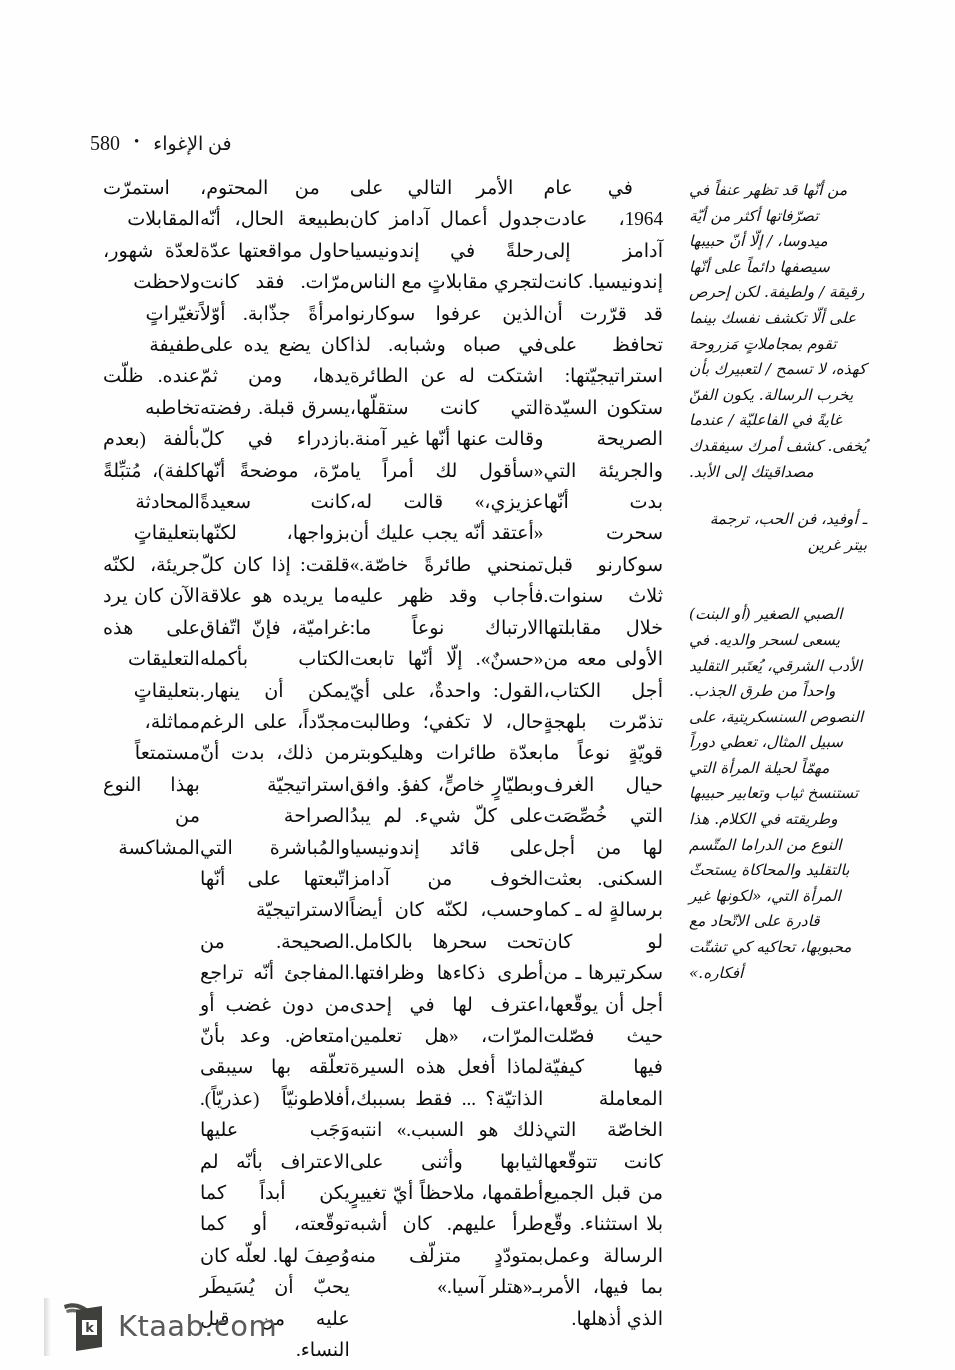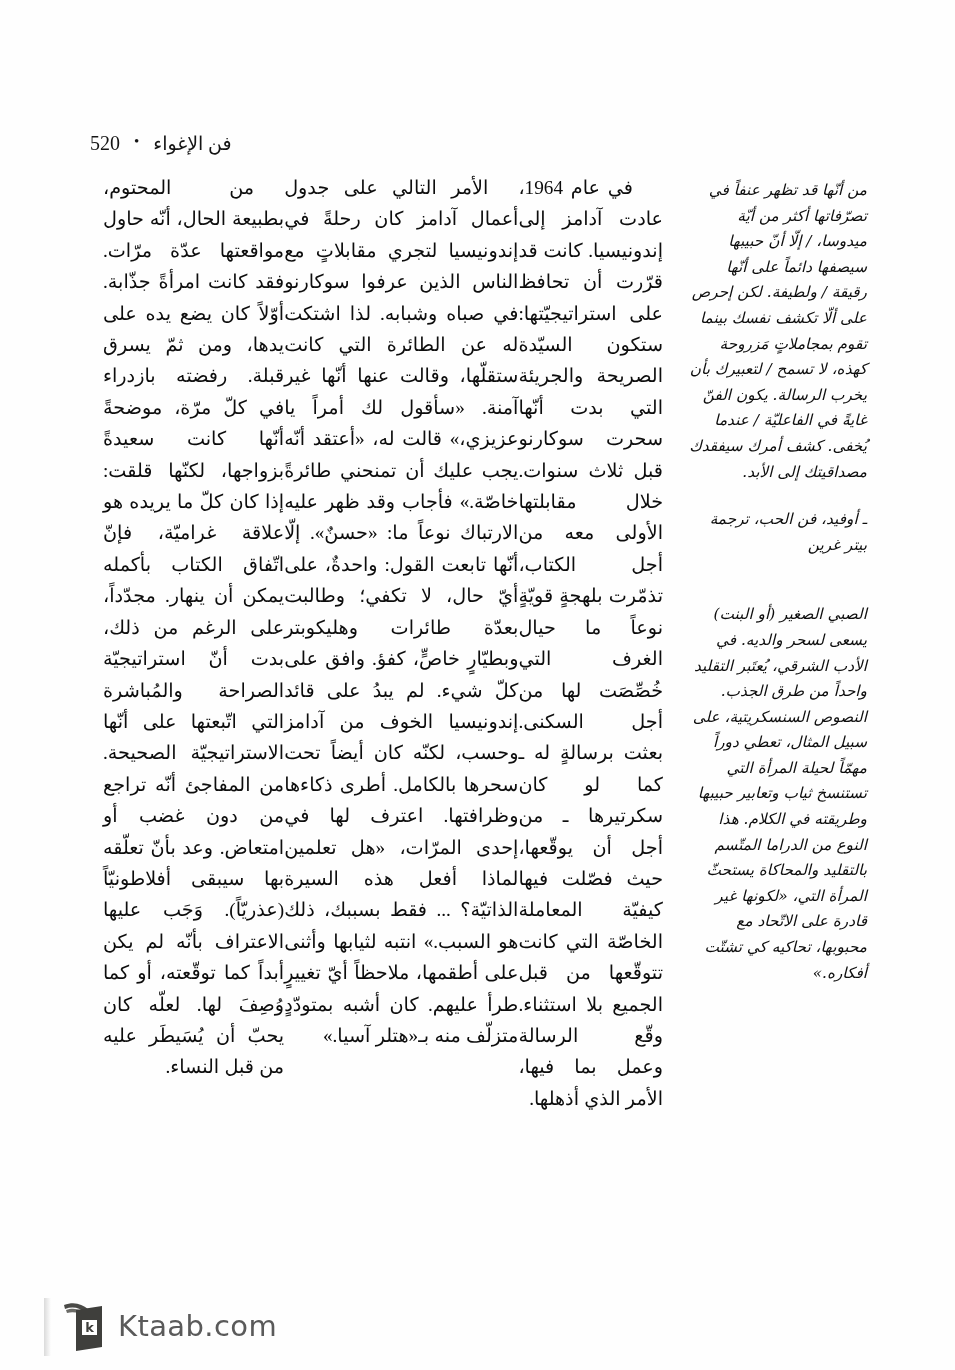--- a/index.html
+++ b/index.html
@@ -99,21 +99,21 @@
   .body-par.last-center {
     margin-bottom: 0;
   }
 
   
   .margin-note {
     font-family: "DejaVu Serif", "Liberation Serif", serif;
     font-style: italic;
     font-size: 15.3px;
     line-height: 25.6px;
-    text-align: right;
+    text-align: left;
     direction: rtl;
     color: #0d0d0d;
     margin: 0;
   }
   .margin-attrib {
     font-family: "DejaVu Serif", "Liberation Serif", serif;
     font-style: italic;
     font-size: 15.3px;
     line-height: 25.6px;
     text-align: right;
@@ -160,36 +160,37 @@
 </style>
 </head>
 <body>
 
 <div id="page-sheet">
 
   <div id="running-head">
     <span class="head-spacer"></span>
     <span class="head-title">فن الإغواء</span>
     <span class="head-dot">•</span>
-    <span class="head-folio">520</span>
+    <span class="head-folio">580</span>
   </div>
 
   <div id="content-area">
 
     <aside id="sidebar-column">
       <p class="margin-note">من أنّها قد تظهر عنفاً في تصرّفاتها أكثر من أيّة ميدوسا، / إلّا أنّ حبيبها سيصفها دائماً على أنّها رقيقة / ولطيفة. لكن إحرص على ألّا تكشف نفسك بينما تقوم بمجاملاتٍ مَزروحة كهذه، لا تسمح / لتعبيرك بأن يخرب الرسالة. يكون الفنّ غايةً في الفاعليّة / عندما يُخفى. كشف أمرك سيفقدك مصداقيتك إلى الأبد.</p>
       <p class="margin-attrib">ـ أوفيد، فن الحب، ترجمة بيتر غرين</p>
       <div class="note-gap"></div>
       <p class="margin-note">الصبي الصغير (أو البنت) يسعى لسحر والديه. في الأدب الشرقي، يُعتَبر التقليد واحداً من طرق الجذب. النصوص السنسكريتية، على سبيل المثال، تعطي دوراً مهمّاً لحيلة المرأة التي تستنسخ ثياب وتعابير حبيبها وطريقته في الكلام. هذا النوع من الدراما المتّسم بالتقليد والمحاكاة يستحثّ المرأة التي، «لكونها غير قادرة على الاتّحاد مع محبوبها، تحاكيه كي تشتّت أفكاره.»</p>
     </aside>
 
     <article id="main-column">
       <p class="body-par">في عام 1964، عادت آدامز إلى إندونيسيا. كانت قد قرّرت أن تحافظ على استراتيجيّتها: ستكون السيّدة الصريحة والجريئة التي بدت أنّها سحرت سوكارنو قبل ثلاث سنوات. خلال مقابلتها الأولى معه من أجل الكتاب، تذمّرت بلهجةٍ قويّةٍ نوعاً ما حيال الغرف التي خُصِّصَت لها من أجل السكنى. بعثت برسالةٍ له ـ كما لو كان سكرتيرها ـ من أجل أن يوقّعها، حيث فصّلت فيها كيفيّة المعاملة الخاصّة التي كانت تتوقّعها من قبل الجميع بلا استثناء. وقّع الرسالة وعمل بما فيها، الأمر الذي أذهلها.</p>
       <p class="body-par">الأمر التالي على جدول أعمال آدامز كان رحلةً في إندونيسيا لتجري مقابلاتٍ مع الناس الذين عرفوا سوكارنو في صباه وشبابه. لذا اشتكت له عن الطائرة التي كانت ستقلّها، وقالت عنها أنّها غير آمنة. «سأقول لك أمراً يا عزيزي،» قالت له، «أعتقد أنّه يجب عليك أن تمنحني طائرةً خاصّة.» فأجاب وقد ظهر عليه الارتباك نوعاً ما: «حسنٌ». إلّا أنّها تابعت القول: واحدةٌ، على أيّ حال، لا تكفي؛ وطالبت بعدّة طائرات وهليكوبتر وبطيّارٍ خاصٍّ، كفؤ. وافق على كلّ شيء. لم يبدُ على قائد إندونيسيا الخوف من آدامز وحسب، لكنّه كان أيضاً تحت سحرها بالكامل. أطرى ذكاءها وظرافتها. اعترف لها في إحدى المرّات، «هل تعلمين لماذا أفعل هذه السيرة الذاتيّة؟ ... فقط بسببك، ذلك هو السبب.» انتبه لثيابها وأثنى على أطقمها، ملاحظاً أيّ تغييرٍ طرأ عليهم. كان أشبه بمتودّدٍ متزلّف منه بـ«هتلر آسيا.»</p>
       <p class="body-par">من المحتوم، بطبيعة الحال، أنّه حاول مواقعتها عدّة مرّات. فقد كانت امرأةً جذّابة. أوّلاً كان يضع يده على يدها، ومن ثمّ يسرق قبلة. رفضته بازدراء في كلّ مرّة، موضحةً أنّها كانت سعيدةً بزواجها، لكنّها قلقت: إذا كان كلّ ما يريده هو علاقة غراميّة، فإنّ اتّفاق الكتاب بأكمله يمكن أن ينهار. مجدّداً، على الرغم من ذلك، بدت أنّ استراتيجيّة الصراحة والمُباشرة التي اتّبعتها على أنّها الاستراتيجيّة الصحيحة. من المفاجئ أنّه تراجع من دون غضب أو امتعاض. وعد بأنّ تعلّقه بها سيبقى أفلاطونيّاً (عذريّاً). وَجَب عليها الاعتراف بأنّه لم يكن أبداً كما توقّعته، أو كما وُصِفَ لها. لعلّه كان يحبّ أن يُسَيطَر عليه من قبل النساء.</p>
+      <p class="body-par last-center">استمرّت المقابلات لعدّة شهور، ولاحظت تغيّراتٍ طفيفة عنده. ظلّت تخاطبه بألفة (بعدم كلفة)، مُتبِّلةً المحادثة بتعليقاتٍ جريئة، لكنّه الآن كان يرد على هذه التعليقات بتعليقاتٍ مماثلة، مستمتعاً بهذا النوع من المشاكسة</p>
     </article>
 
   </div>
 
   <div id="spine-shadow"></div>
 
   <div id="footer-watermark">
     <span id="book-logo">
       <svg width="44" height="52" viewBox="0 0 44 52" xmlns="http://www.w3.org/2000/svg">
 

